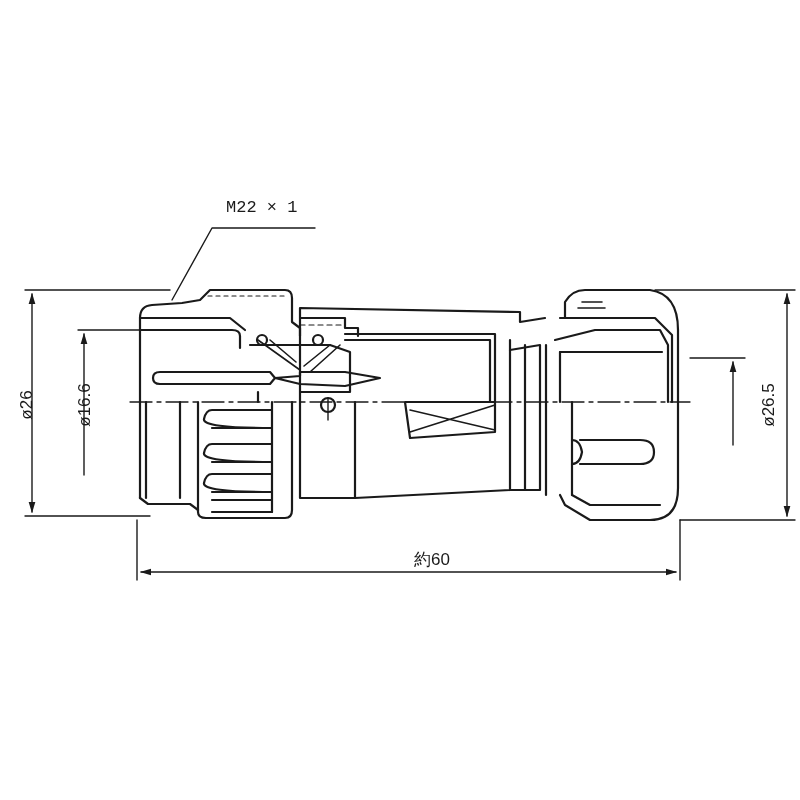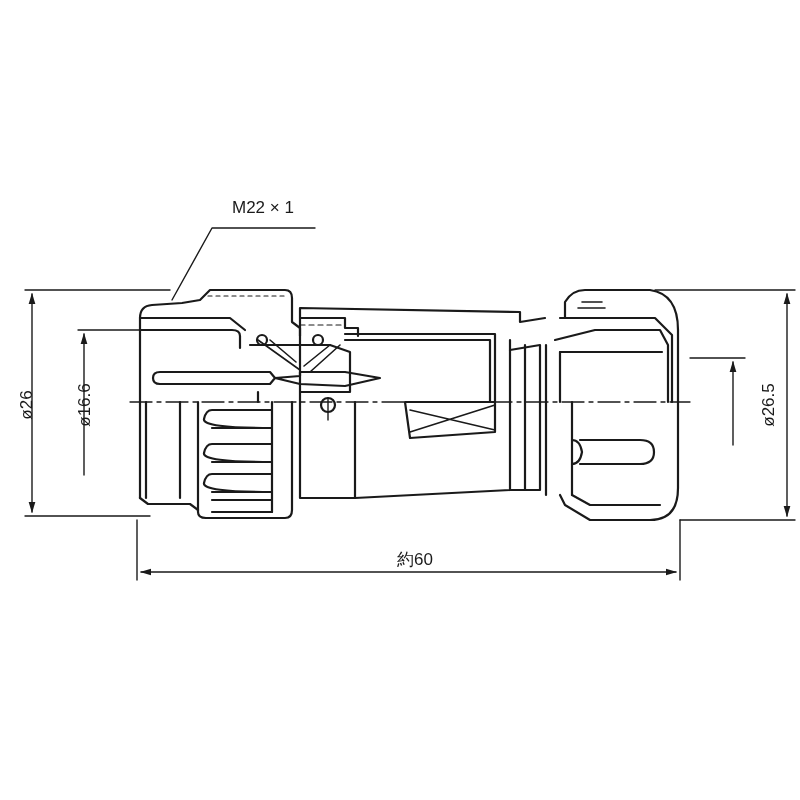--- a/index.html
+++ b/index.html
@@ -1,24 +1,24 @@
 <!DOCTYPE html>
 <html><head>
 <meta charset="utf-8">
 <style>
   html, body { margin: 0; padding: 0; background: #ffffff; }
   body { width: 800px; height: 800px; position: relative; overflow: hidden; font-family: "Liberation Sans", sans-serif; }
   #drawing { position: absolute; left: 0; top: 0; width: 800px; height: 800px; }
   .lbl { position: absolute; color: #1a1a1a; font-family: "Liberation Sans", sans-serif; font-size: 17px; font-weight: 500; white-space: nowrap; }
   .lbl-v { transform-origin: center center; transform: rotate(-90deg); }
-  #lbl-thread { left: 232px; top: 198px; }
+  #lbl-thread { left: 226px; top: 198px; font-family: Liberation Mono, monospace; }
   #lbl-d26 { left: 2px; top: 395px; width: 50px; text-align: center; }
   #lbl-d166 { left: 52px; top: 395px; width: 66px; text-align: center; }
   #lbl-d265 { left: 736px; top: 395px; width: 66px; text-align: center; }
-  #lbl-len { left: 380px; top: 548px; width: 70px; text-align: center; }
+  #lbl-len { left: 380px; top: 548px; width: 70px; text-align: right; }
 </style>
 </head>
 <body>
 
 <svg id="drawing" viewBox="0 0 800 800" xmlns="http://www.w3.org/2000/svg">
   <defs>
     <marker id="arr" viewBox="0 0 10 10" refX="9" refY="5" markerWidth="8" markerHeight="8" orient="auto-start-reverse">
       <path d="M0,2 L10,5 L0,8 z" fill="#1a1a1a"></path>
     </marker>
   </defs>

